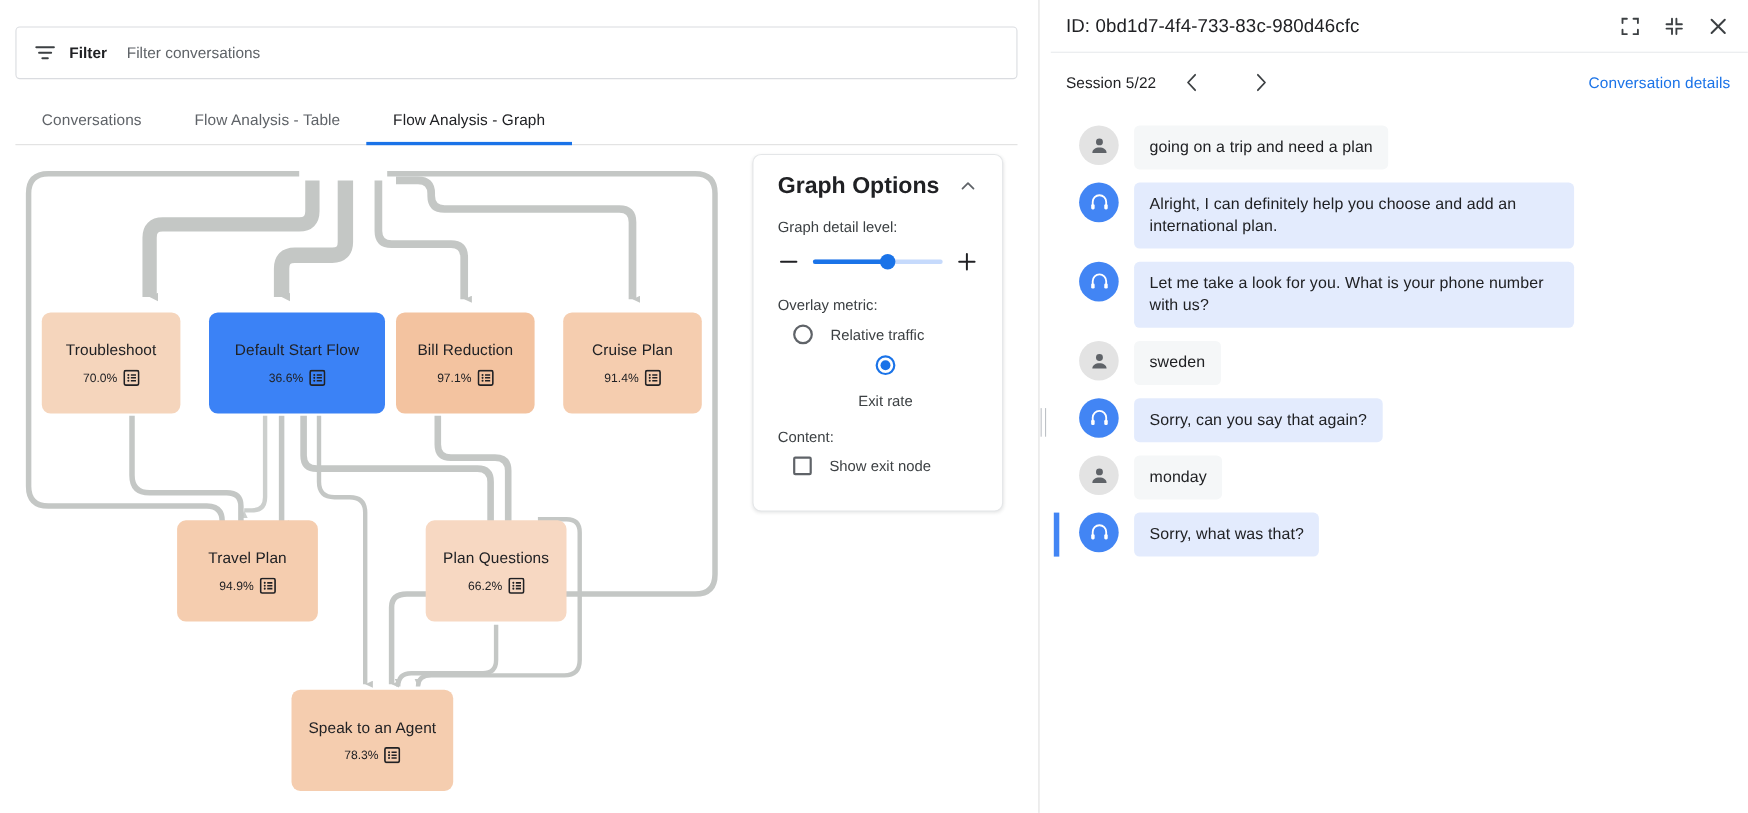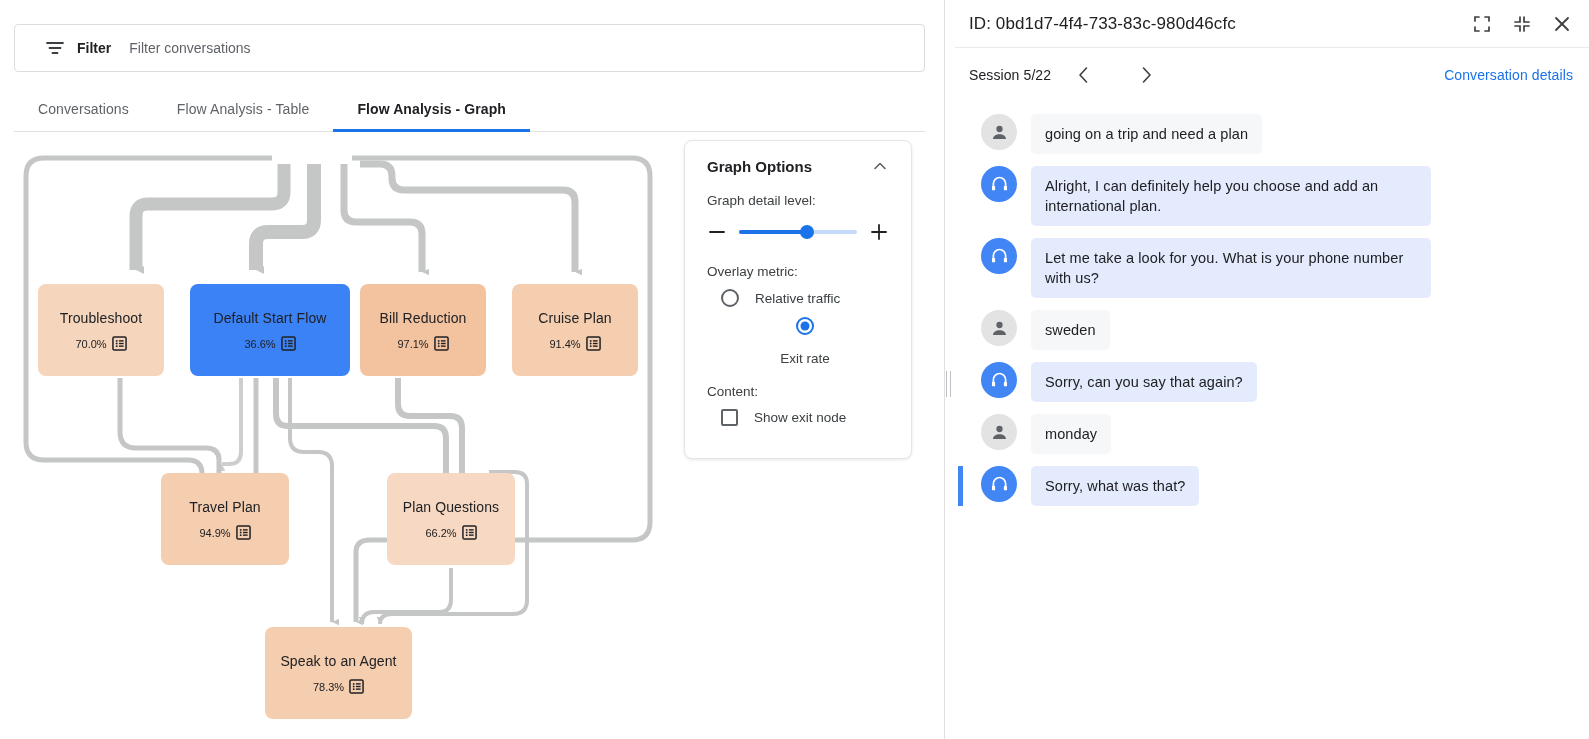--- a/index.html
+++ b/index.html
@@ -22,21 +22,21 @@
     overflow: hidden;
   }
 
   
   .filter-bar {
     position: absolute; left: 14px; top: 24px;
     width: 911px; height: 48px;
     border: 1px solid #dadce0; border-radius: 4px;
     background: #fff;
     display: flex; align-items: center;
-    padding: 0 30px;
+    padding: 0 16px;
   }
   .filter-icon { width: 20px; height: 20px; margin-right: 12px; flex: none; display:block; }
   .filter-label { font-size: 14px; font-weight: bold; color: #202124; margin-right: 16px; }
   .filter-input {
     border: none; outline: none; font-size: 14px;
     font-family: "Liberation Sans", sans-serif;
     color: #5f6368; background: transparent; flex: 1; height: 100%;
   }
   .filter-input::placeholder { color: #5f6368; }
 
@@ -46,21 +46,21 @@
     width: 911px; height: 44px;
     display: flex; align-items: flex-end;
     border-bottom: 1px solid #e0e0e0;
   }
   .tab {
     font-size: 14px; color: #5f6368;
     padding: 0 24px 14px 24px;
     cursor: pointer; position: relative; white-space: nowrap;
     letter-spacing: .1px;
   }
-  .tab.active { color: #202124; font-weight: bold; }
+  .tab.active { color: #202124; font-weight: normal; }
   .tab.active::after {
     content: ""; position: absolute; left: 0; right: 0; bottom: -1px;
     height: 3px; background: #1a73e8;
   }
 
   
   #graph-canvas {
     position: absolute; left: 0; top: 132px;
     width: 945px; height: 607px; overflow: hidden;
   }
@@ -95,21 +95,21 @@
   .graph-options {
     position: absolute; left: 684px; top: 140px;
     width: 228px;
     background: #fff;
     border: 1px solid #e4e6e8;
     border-radius: 8px;
     box-shadow: 0 1px 3px rgba(60,64,67,.12);
     padding: 16px 22px 22px 22px;
   }
   .go-head { display: flex; align-items: center; justify-content: space-between; margin-bottom: 18px; }
-  .go-title { font-size: 15px; font-weight: bold; color: #202124; }
+  .go-title { font-size: 21px; font-weight: bold; color: #202124; }
   .chev { width: 18px; height: 18px; display:block; cursor:pointer; }
   .go-sublabel { font-size: 13.5px; color: #3c4043; margin-bottom: 14px; }
   .slider-row { display: flex; align-items: center; gap: 12px; margin-bottom: 22px; }
   .minus, .plus { width: 20px; height: 20px; flex: none; cursor: pointer; display:block; }
   .slider-track {
     position: relative; flex: 1; height: 4px; border-radius: 2px;
     background: #c6dafc; cursor: pointer;
   }
   .slider-fill { position: absolute; left: 0; top: 0; height: 4px; border-radius: 2px; background: #1a73e8; width: 58%; }
   .slider-thumb {

